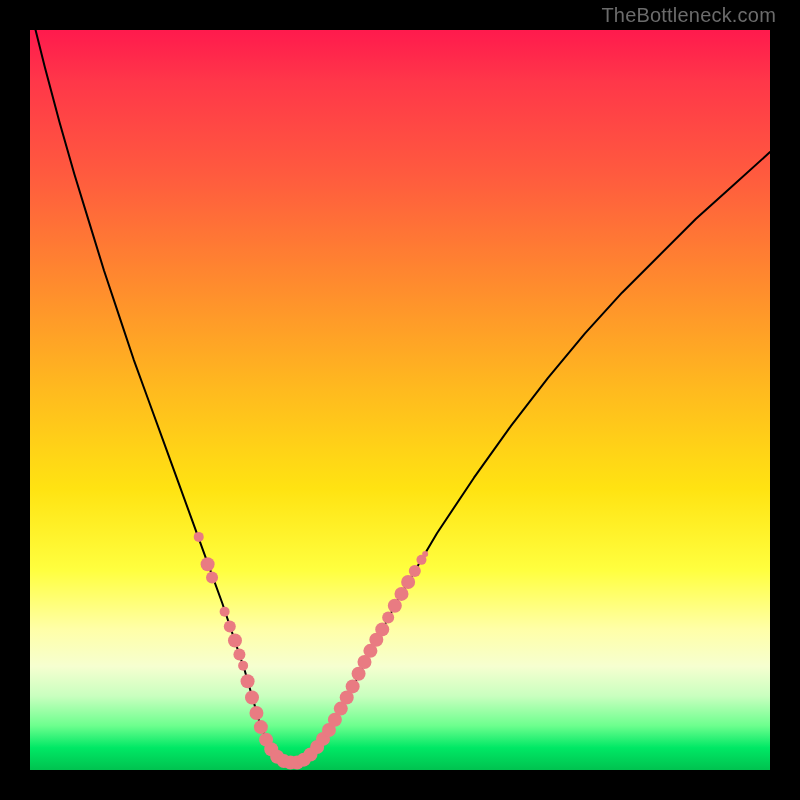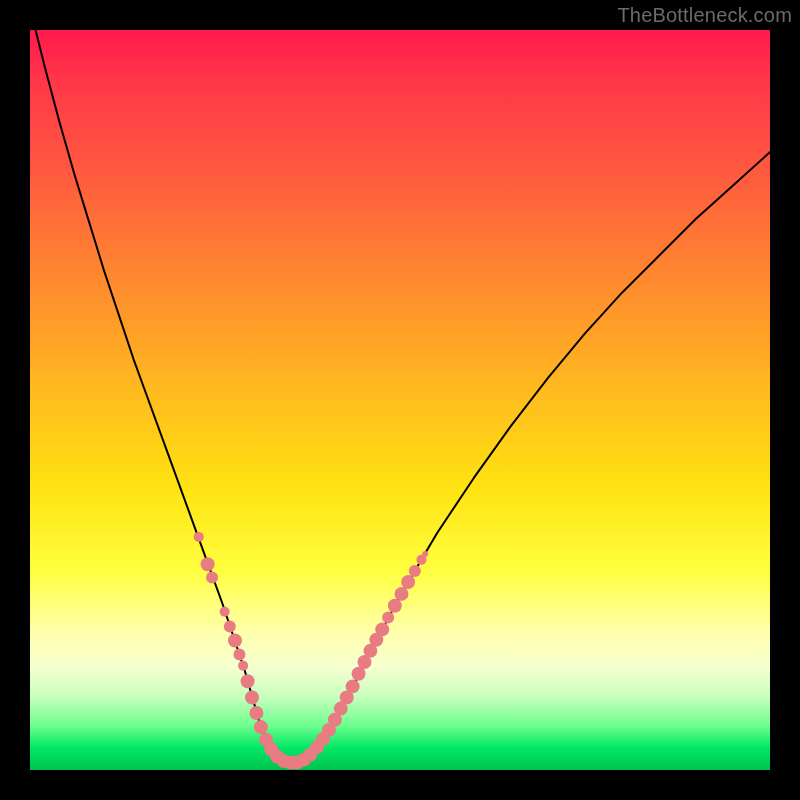--- a/index.html
+++ b/index.html
@@ -44,21 +44,21 @@
     position: absolute;
     left: 0;
     top: 0;
     width: 740px;
     height: 740px;
     overflow: visible;
   }
   .watermark {
     position: absolute;
     top: 4px;
-    right: 8px;
+    right: 24px;
     color: #6b6b6b;
     font-size: 20px;
     font-weight: 500;
     letter-spacing: 0.2px;
   }
 </style>
 </head>
 <body>
 
 <div class="stage">

